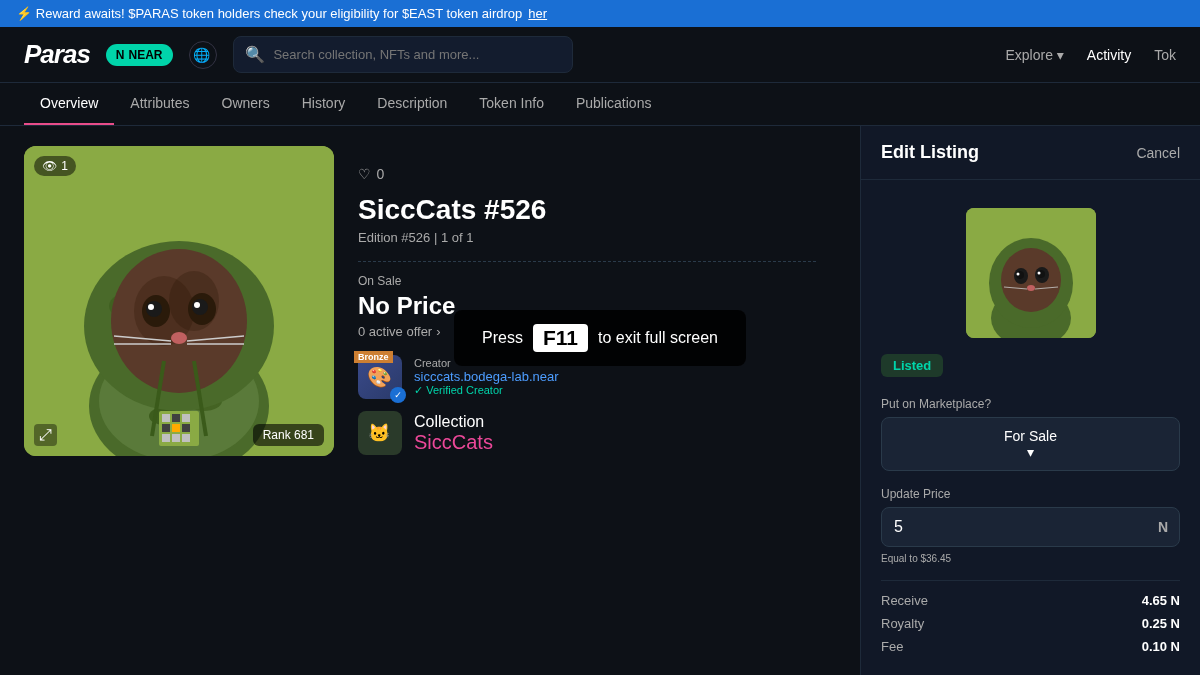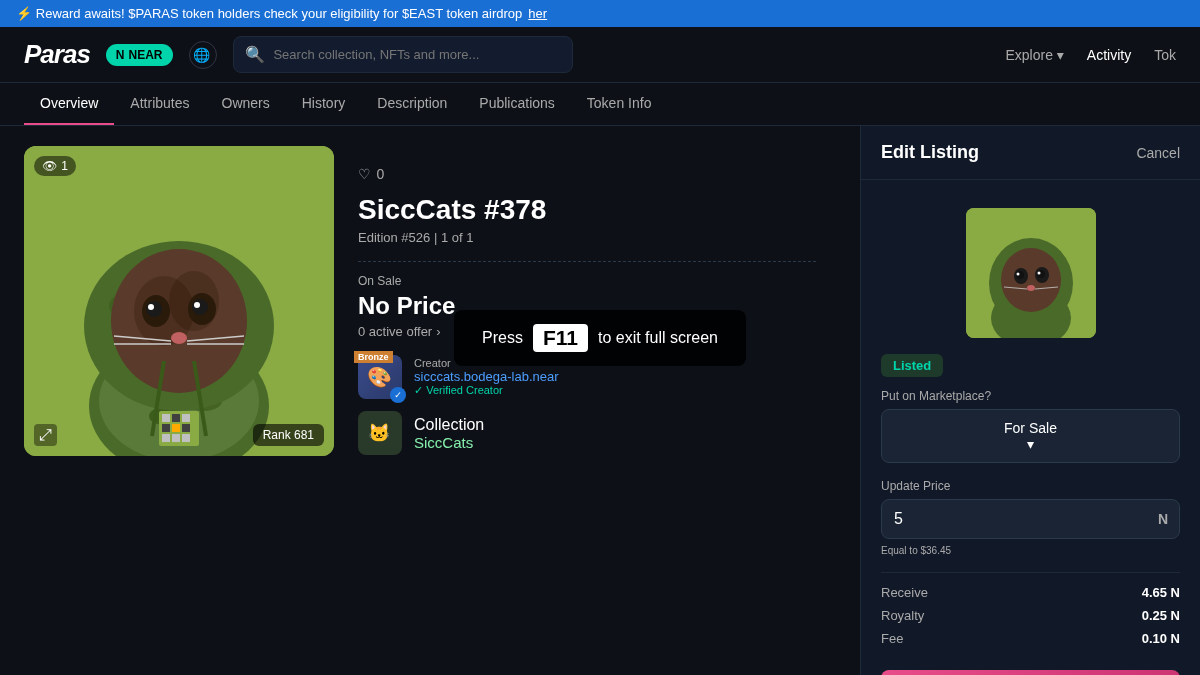--- a/index.html
+++ b/index.html
@@ -401,21 +401,21 @@
       padding: 0 20px;
     }
     .listed-badge {
       background: #1e3a2a;
       color: #00d4aa;
       border-radius: 6px;
       padding: 4px 12px;
       font-size: 13px;
       font-weight: 600;
       display: inline-block;
-      margin-bottom: 12px;
+      margin-bottom: 20px;
     }
     .field-label {
       font-size: 12px;
       color: #aaa;
       margin-bottom: 6px;
     }
     .select-field {
       width: 100%;
       background: #1a2435;
       border: 1px solid #2a3a4a;
@@ -552,22 +552,22 @@
     <div class="nav-link">Tok</div>
   </div>
 </nav>
 
 <div class="tab-bar">
   <div class="tab active">Overview</div>
   <div class="tab">Attributes</div>
   <div class="tab">Owners</div>
   <div class="tab">History</div>
   <div class="tab">Description</div>
+  <div class="tab">Token Info</div>
   <div class="tab">Publications</div>
-  <div class="tab">Token Info</div>
 </div>
 
 <div class="main">
 
   <div class="left-panel">
     <div class="content-row">
 
       <div style="flex-shrink:0;">
         <div class="nft-image-container">
           
@@ -633,21 +633,21 @@
 
       </div>
 
       <div class="nft-details">
         <div class="nft-actions">
           <div class="like-btn">
             <span>♡</span>
             <span>0</span>
           </div>
         </div>
-        <div class="nft-title">SiccCats #378</div>
+        <div class="nft-title">SiccCats #526</div>
         <div class="nft-edition">Edition #526 | 1 of 1</div>
         <hr class="divider">
         <div class="on-sale-label">On Sale</div>
         <div class="price">No Price</div>
         <div class="active-offer">
           <span>0 active offer</span>
           <span>›</span>
         </div>
 
         <div class="creator-section">
@@ -662,21 +662,21 @@
             <div class="label">Creator</div>
             <div class="name">sicccats.bodega-lab.near</div>
             <div class="verified">✓ Verified Creator</div>
           </div>
         </div>
 
         <div class="collection-section">
           <div class="collection-thumb">🐱</div>
           <div>
             <div class="label">Collection</div>
-            <div class="name" style="color:#86efac; font-size:15px;">SiccCats</div>
+            <div class="name" style="color:#ec4899; font-size:20px;">SiccCats</div>
           </div>
         </div>
       </div>
     </div>
   </div>
 
   <div class="right-panel">
     <div class="right-panel-header">
       <div class="right-panel-title">Edit Listing</div>
       <button class="cancel-btn">Cancel</button>

